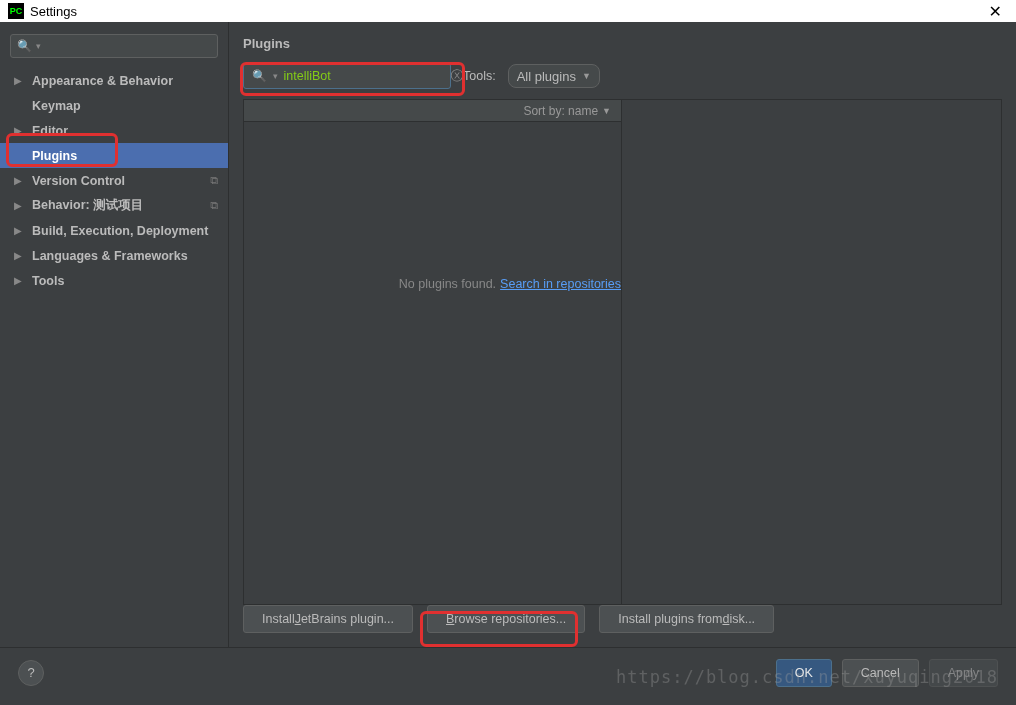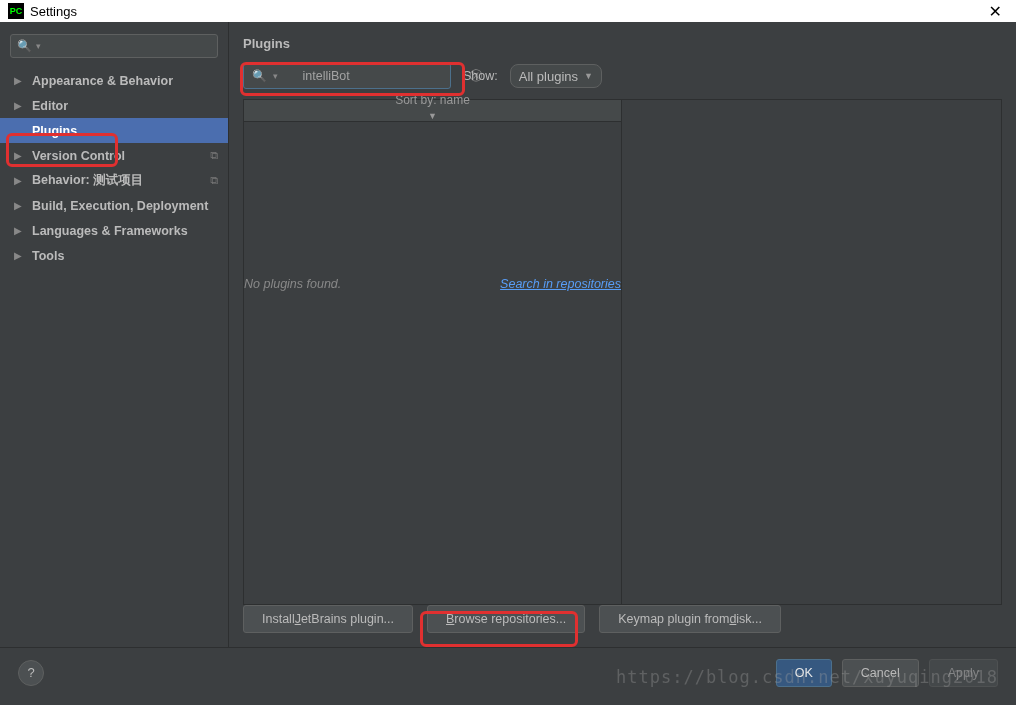--- a/index.html
+++ b/index.html
@@ -121,23 +121,22 @@
       display: flex;
       align-items: center;
       padding: 0 8px;
       gap: 6px;
     }
     .plugin-search input {
       flex: 1;
       background: transparent;
       border: none;
       outline: none;
-      color: #a3a3a3;
+      color: #84cc16;
       font-size: 12.5px;
-      margin-left: 19px;
     }
     .clear-icon {
       color: #888;
       cursor: pointer;
     }
     .show-label { color: #bbb; font-size: 12.5px; }
     .dropdown {
       background: #45494a;
       border: 1px solid #5e6060;
       border-radius: 8px;
@@ -168,31 +167,29 @@
       height: 22px;
       background: #45494a;
       border-bottom: 1px solid #2d2f30;
       display: flex;
       align-items: center;
       justify-content: flex-end;
       padding: 0 10px;
       font-size: 12px;
       color: #999;
       gap: 4px;
-      flex-direction: column;
     }
     .empty-state {
       flex: 1;
       display: flex;
       align-items: flex-start;
-      justify-content: space-between;
+      justify-content: flex-end;
       padding-top: 155px;
       font-size: 12.5px;
       color: #888;
-      font-style: italic;
     }
     .empty-state a {
       color: #589df6;
       text-decoration: underline;
       margin-left: 4px;
       cursor: pointer;
     }
     .detail-pane {
       flex: 1;
       background: #3c3f41;
@@ -278,20 +275,24 @@
     <div class="sidebar-search">
       <span class="search-icon-small">🔍</span>
       <span class="search-icon-small" style="font-size:9px;">▾</span>
     </div>
 
     <div class="tree-item">
       <span class="arrow">▶</span>
       <span class="tree-label">Appearance &amp; Behavior</span>
     </div>
     <div class="tree-item">
+      <span class="arrow blank">▶</span>
+      <span class="tree-label">Keymap</span>
+    </div>
+    <div class="tree-item">
       <span class="arrow">▶</span>
       <span class="tree-label">Editor</span>
     </div>
     <div class="tree-item selected">
       <span class="arrow blank">▶</span>
       <span class="tree-label">Plugins</span>
     </div>
     <div class="tree-item">
       <span class="arrow">▶</span>
       <span class="tree-label">Version Control</span>
@@ -319,21 +320,21 @@
   <div class="main">
     <div class="main-title">Plugins</div>
 
     <div class="search-row">
       <div class="plugin-search">
         <span class="search-icon-small">🔍</span>
         <span class="search-icon-small" style="font-size:9px;">▾</span>
         <input type="text" value="intelliBot" style="">
         <span class="clear-icon">ⓧ</span>
       </div>
-      <span class="show-label">Show:</span>
+      <span class="show-label">Tools:</span>
       <div class="dropdown">
         <span>All plugins</span>
         <span class="dropdown-arrow">▼</span>
       </div>
     </div>
 
     <div class="split-area">
       <div class="list-pane">
         <div class="sort-header">
           <span>Sort by: name</span>
@@ -352,21 +353,21 @@
       <button class="btn">
         <span>Install </span>
           <span class="ul">J</span>
           <span>etBrains plugin...</span>
       </button>
       <button class="btn">
         <span class="ul">B</span>
           <span>rowse repositories...</span>
       </button>
       <button class="btn">
-        <span>Keymap plugin from </span>
+        <span>Install plugins from </span>
           <span class="ul">d</span>
           <span>isk...</span>
       </button>
     </div>
   </div>
 </div>
 
 <div class="footer">
   <div class="help-btn">?</div>
   <div class="footer-right">

